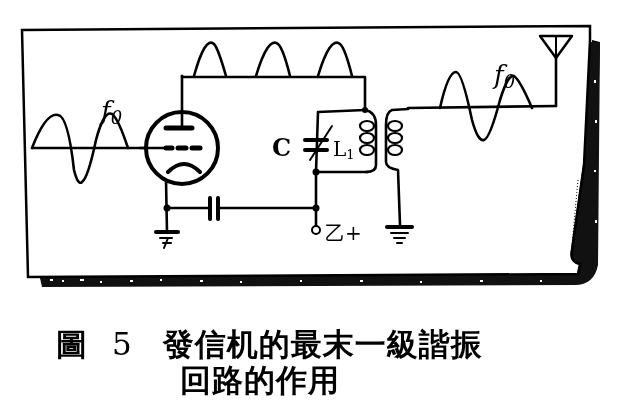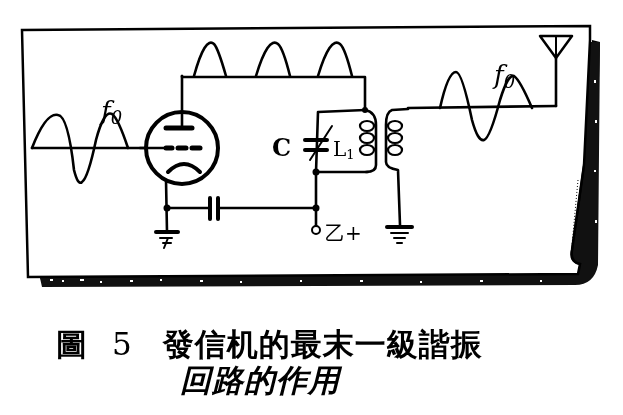--- a/index.html
+++ b/index.html
@@ -3,21 +3,21 @@
 <meta charset="utf-8">
 <style>
   html, body { margin: 0; padding: 0; background: #ffffff; }
   body { width: 623px; height: 415px; position: relative; overflow: hidden;
          font-family: "DejaVu Serif", serif; color: #000; }
   #diagram { position: absolute; left: 0; top: 0; width: 623px; height: 300px; }
   .lbl { font-family: "DejaVu Serif", serif; }
   .caption { position: absolute; font-family: "DejaVu Serif", serif; font-size: 31px;
              font-weight: bold; letter-spacing: 1px; white-space: nowrap; }
   #cap-line1 { left: 56px; top: 324px; }
-  #cap-line2 { left: 180px; top: 360px; font-style: italic; }
+  #cap-line2 { left: 180px; top: 360px; }
   .fig-num { display: inline-block; margin-right: 24px; }
   .fig-n { display: inline-block; margin-right: 30px; font-weight: normal; }
 </style>
 </head>
 <body>
 
 <svg id="diagram" viewBox="0 0 623 300" xmlns="http://www.w3.org/2000/svg">
 
   <g>
     <path d="M42 283 L578 280 Q592 278 594 262 L600 42 L592 40 L590 270 Q588 276 578 276 L40 277 Z" fill="#000"></path>

